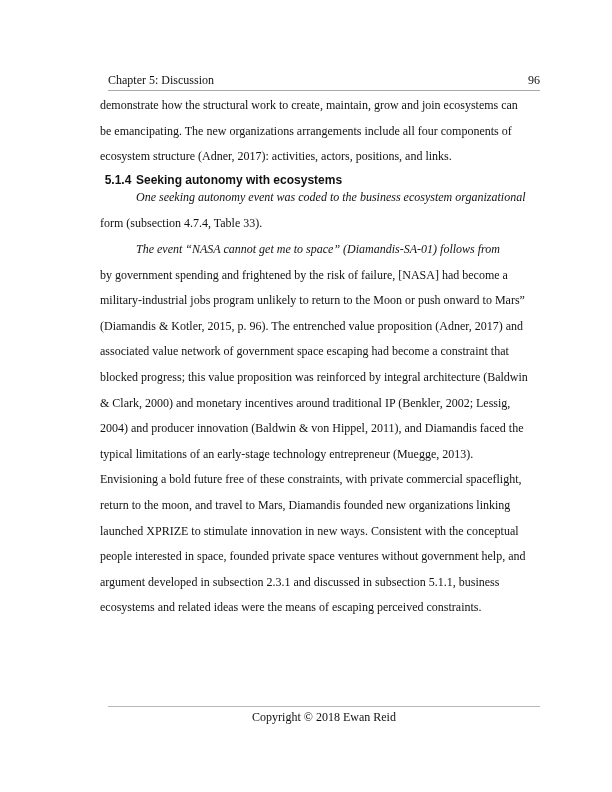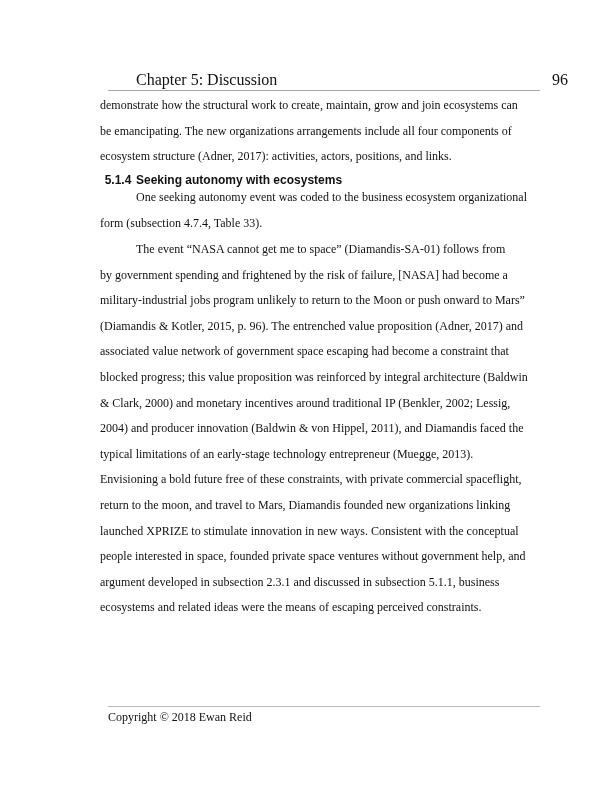--- a/index.html
+++ b/index.html
@@ -14,23 +14,22 @@
       overflow: hidden;
       font-family: "Liberation Serif", serif;
       color: #111111;
     }
     .page-header {
       position: absolute;
       left: 108px;
       top: 72px;
       width: 432px;
       height: 18px;
-      font-size: 16px;
+      font-size: 12px;
       line-height: 16px;
-      margin-left: 28px;
     }
     .page-header .chapter {
       position: absolute;
       left: 0;
       top: 0;
     }
     .page-header .page-num {
       position: absolute;
       right: 0;
       top: 0;
@@ -51,20 +50,21 @@
       font-size: 12px;
     }
     .line {
       display: block;
       height: 25.6px;
       line-height: 20px;
       white-space: nowrap;
     }
     .line.indent {
       padding-left: 36px;
+      font-style: italic;
     }
     .section-heading {
       display: block;
       font-family: "Liberation Sans", sans-serif;
       font-weight: bold;
       font-size: 12px;
       line-height: 16px;
       height: 16px;
       margin-top: 0px;
       white-space: nowrap;
@@ -84,20 +84,21 @@
       top: 706px;
       width: 432px;
       height: 0;
       border-top: 1px solid #b8b8b8;
     }
     .footer {
       position: absolute;
       left: 108px;
       top: 709px;
       width: 432px;
+      text-align: center;
       font-size: 12px;
       line-height: 16px;
     }
   </style>
 </head>
 <body>
 
 <div class="page-header">
   <span class="chapter">Chapter 5: Discussion</span>
   <span class="page-num">96</span>

